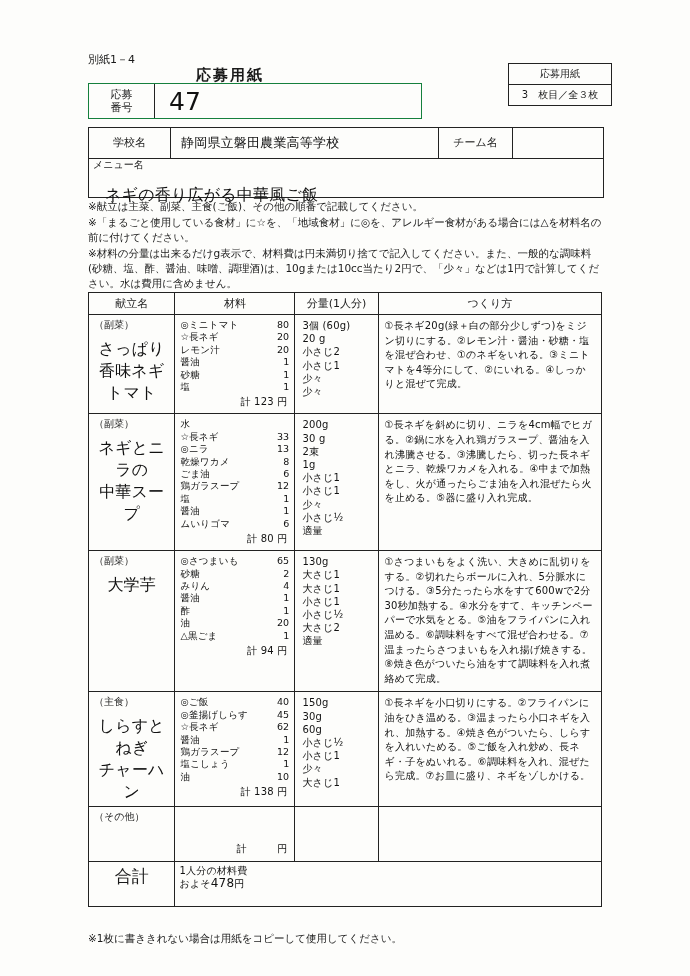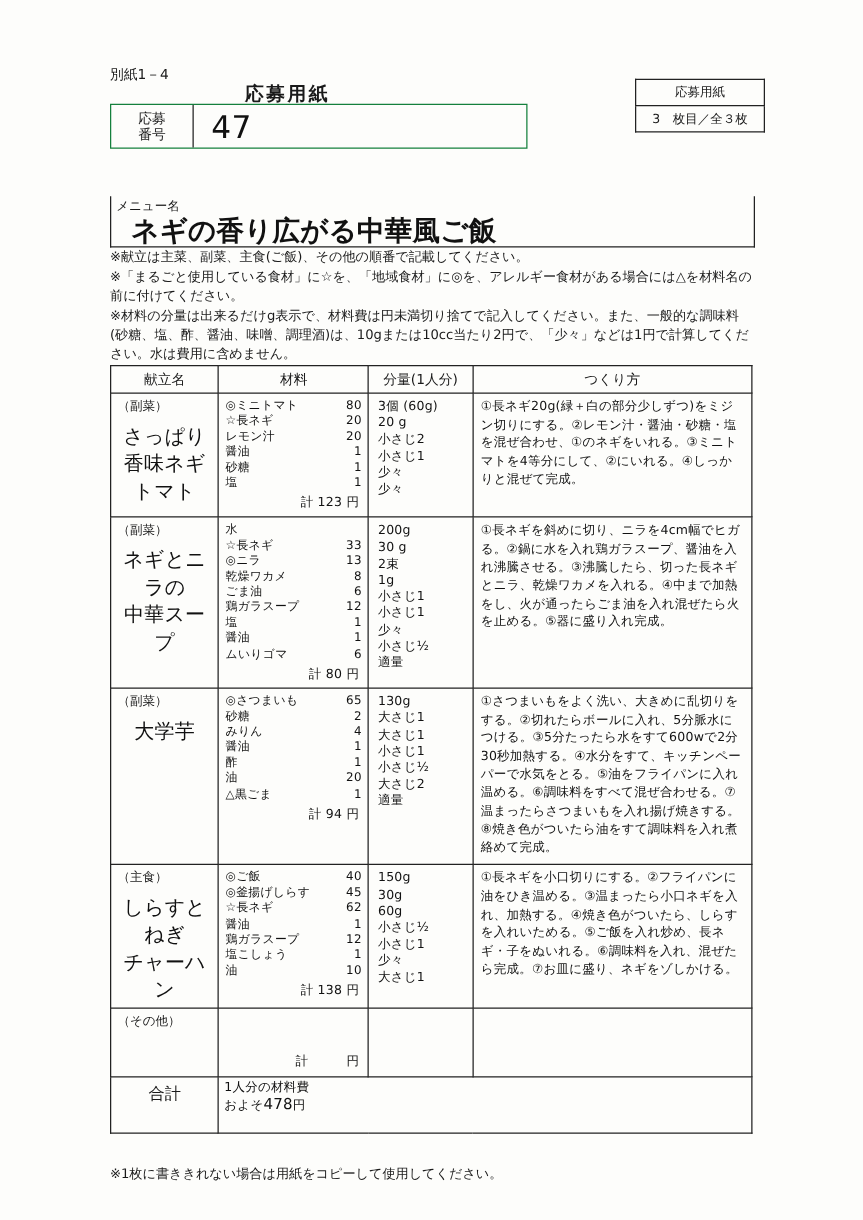--- a/index.html
+++ b/index.html
@@ -47,21 +47,21 @@
   .schoolrow .c2{position:absolute;left:82px;top:0;width:268px;height:30px;border-right:1px solid #222;box-sizing:border-box;}
   .schoolrow .c3{position:absolute;left:350px;top:0;width:74px;height:30px;border-right:1px solid #222;
     font-size:11px;text-align:center;line-height:30px;box-sizing:border-box;}
   .schoolname{position:absolute;left:10px;top:6px;font-size:13px;}
 
   
   .menurow{
     position:absolute;left:88px;top:157px;width:514px;height:40px;border:1px solid #222;border-top:none;
   }
   .menulabel{position:absolute;left:4px;top:1px;font-size:10px;}
-  .menuval{position:absolute;left:16px;top:13px;font-size:22px;font-weight:bold;}
+  .menuval{position:absolute;left:16px;top:28px;font-size:16px;}
 
   
   .notes{position:absolute;left:88px;top:199px;width:516px;font-size:10.5px;line-height:15px;}
   .notes p{margin:0 0 1px 0;}
 
   
   .maintbl{
     position:absolute;left:88px;top:292px;width:514px;border-collapse:collapse;
   }
   .maintbl td,.maintbl th{border:1px solid #222;vertical-align:top;}
@@ -79,21 +79,21 @@
   .ing{font-size:9.5px;line-height:12.4px;padding:3px 4px 0 4px;}
   .ing .r{display:flex;justify-content:space-between;}
   .ing .nm{white-space:nowrap;}
   .ing .q{padding-left:4px;}
   .total{font-size:10px;text-align:right;padding:2px 6px 3px 0;}
 
   .amt{font-size:10px;line-height:13.2px;padding:3px 4px 0 6px;}
   .method{font-size:10px;line-height:14.6px;padding:3px 5px 4px 5px;}
 
   .sumrow td{height:26px;}
-  .sumlbl{font-size:13px;text-align:center;line-height:26px;}
+  .sumlbl{font-size:17px;text-align:center;line-height:26px;}
   .sumtxt{font-size:10px;padding:2px 4px;line-height:13px;}
   .sumbig{font-size:12px;}
 
   .footnote{position:absolute;left:88px;top:932px;font-size:10.5px;}
 </style>
 </head>
 <body>
 
 <div class="page">
 
@@ -112,20 +112,27 @@
     </table>
 
   <div class="numrow">
     <div class="lbl">
       <div>応募</div>
       <div>番号</div>
     </div>
     <div class="numval hw">47</div>
   </div>
 
+  <div class="schoolrow">
+    <div class="c1">学校名</div>
+    <div class="c2">
+      <div class="schoolname hw">静岡県立磐田農業高等学校</div>
+    </div>
+    <div class="c3">チーム名</div>
+  </div>
 
   <div class="menurow">
     <div class="menulabel">メニュー名</div>
     <div class="menuval hw">ネギの香り広がる中華風ご飯</div>
   </div>
 
   <div class="notes">
     <p>※献立は主菜、副菜、主食(ご飯)、その他の順番で記載してください。</p>
     <p>※「まるごと使用している食材」に☆を、「地域食材」に◎を、アレルギー食材がある場合には△を材料名の前に付けてください。</p>
     <p>※材料の分量は出来るだけg表示で、材料費は円未満切り捨てで記入してください。また、一般的な調味料(砂糖、塩、酢、醤油、味噌、調理酒)は、10gまたは10cc当たり2円で、「少々」などは1円で計算してください。水は費用に含めません。</p>

